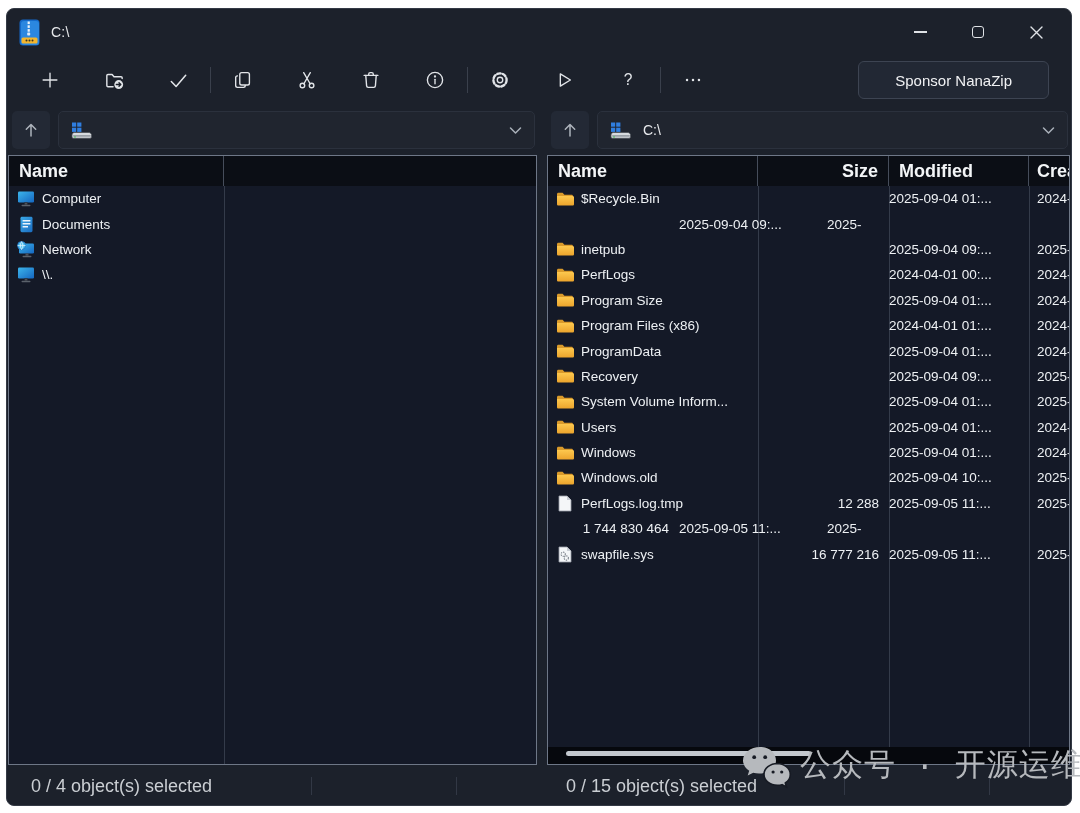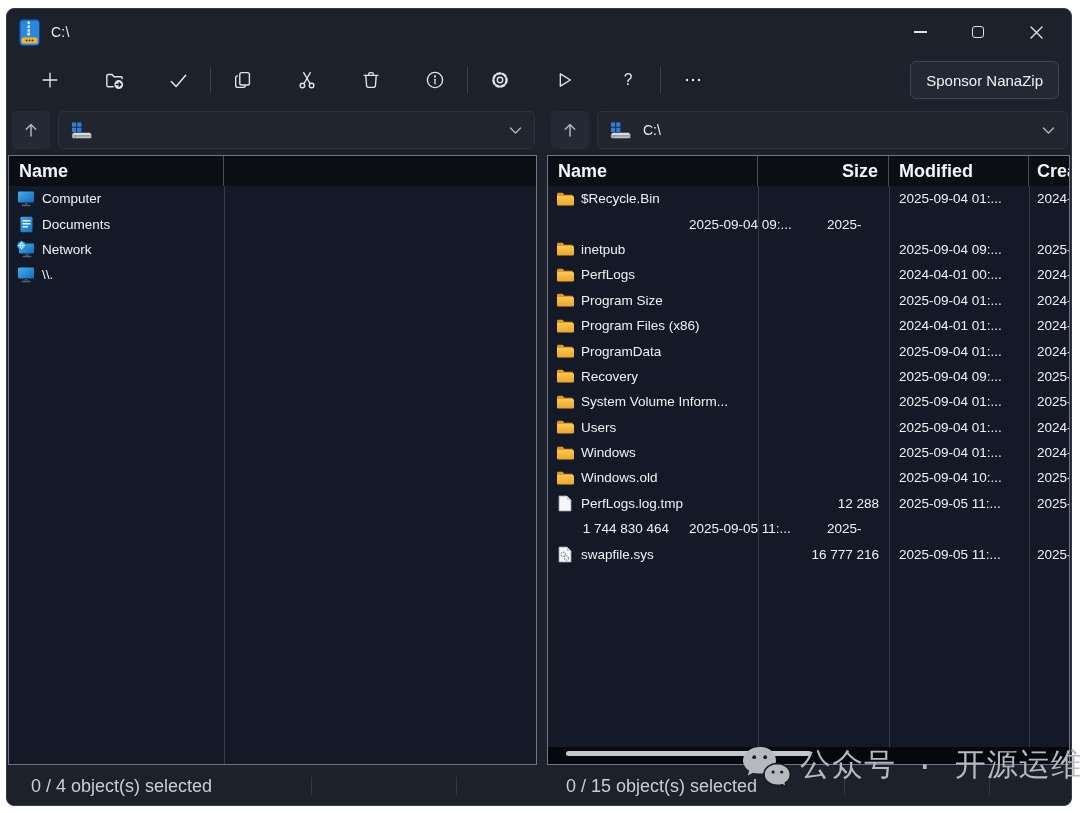--- a/index.html
+++ b/index.html
@@ -17,21 +17,21 @@
   .win-controls { display:flex; height:100%; align-items:center; margin-right:6px; }
   .win-btn { width:58px; height:40px; display:flex; align-items:center; justify-content:center; }
   .min-glyph { width:13px; height:1.4px; background:#dfe2e6; }
   .max-glyph { width:12px; height:12px; border:1.4px solid #dfe2e6; border-radius:3px; }
 
   
   .toolbar { height:50px; display:flex; align-items:center; padding-left:11px; }
   .tool-btn { width:64px; height:42px; display:flex; align-items:center; justify-content:center;
               border-radius:5px; }
   .tool-sep { width:1px; height:26px; background:#3a404c; }
-  .sponsor-btn { margin-left:auto; margin-right:12px; height:38px; padding:0 15px;
+  .sponsor-btn { margin-left:auto; margin-right:22px; height:38px; padding:0 36px;
                  display:flex; align-items:center; background:#222834; border:1px solid #3d4452;
                  border-radius:6px; color:#f1f2f4; font-size:15px; white-space:nowrap; }
 
   
   .address-row { height:50px; display:flex; align-items:center; gap:10px; padding:0 1px; }
   .addr-group { display:flex; align-items:center; height:50px; }
   .addr-left  { width:531px; }
   .addr-right { width:525px; }
   .up-btn { width:38px; height:38px; margin-left:4px; flex:0 0 auto; border-radius:5px;
             background:#232935; display:flex; align-items:center; justify-content:center; }
@@ -52,21 +52,21 @@
                font-size:18px; font-weight:bold; color:#f3f5f7; z-index:2; }
   .hcell { height:100%; display:flex; align-items:center; padding:0 10px; border-right:1px solid #464d5b; }
   .hcell.no-border { border-right:none; }
   .hcell.right { justify-content:flex-end; }
   .rows { position:relative; z-index:1; }
   .row { height:25.4px; display:flex; align-items:center; color:#eef1f4; font-size:13.5px; }
   .cell-name { display:flex; align-items:center; gap:7px; padding-left:8px; overflow:hidden; white-space:nowrap; }
   .pane-left  .cell-name { width:215px; }
   .pane-right .cell-name { width:210px; }
   .cell-size { width:131px; text-align:right; padding-right:10px; white-space:nowrap; }
-  .cell-mod  { width:140px; padding-left:10px; white-space:nowrap; overflow:hidden; }
+  .cell-mod  { width:140px; padding-left:0; white-space:nowrap; overflow:hidden; }
   .cell-crt  { flex:1; padding-left:8px; white-space:nowrap; overflow:hidden; }
   .file-icon { width:18px; height:17px; flex:0 0 auto; display:flex; align-items:center; justify-content:center; }
 
   .hscroll-track { position:absolute; left:0; right:0; bottom:0; height:17px; background:#06080d; }
   .hscroll-thumb { position:absolute; left:18px; bottom:8px; width:245px; height:5px;
                    background:#c3c8ce; border-radius:2.5px; }
 
   
   .statusbar { position:relative; height:42px; display:flex; align-items:center;
                color:#caced3; font-size:18px; }

